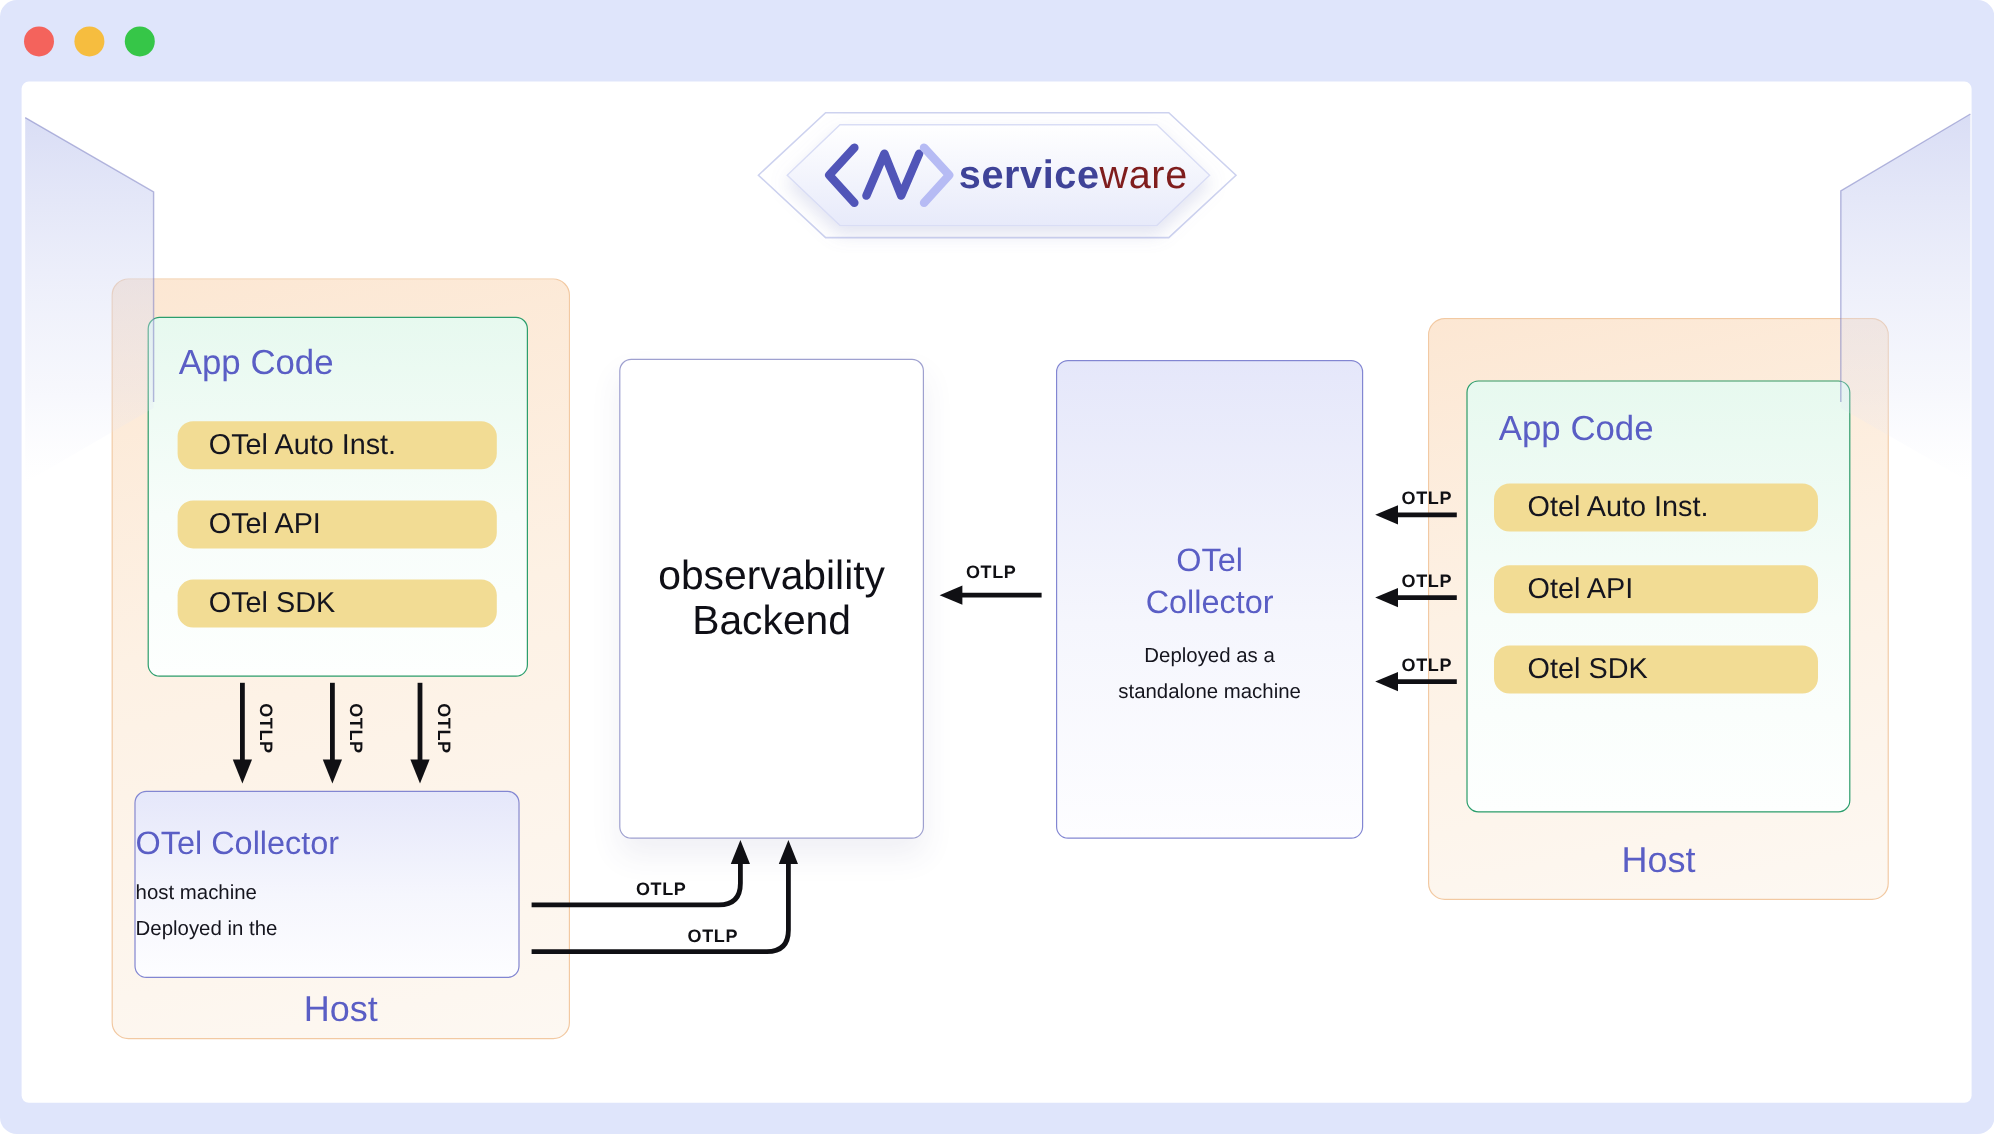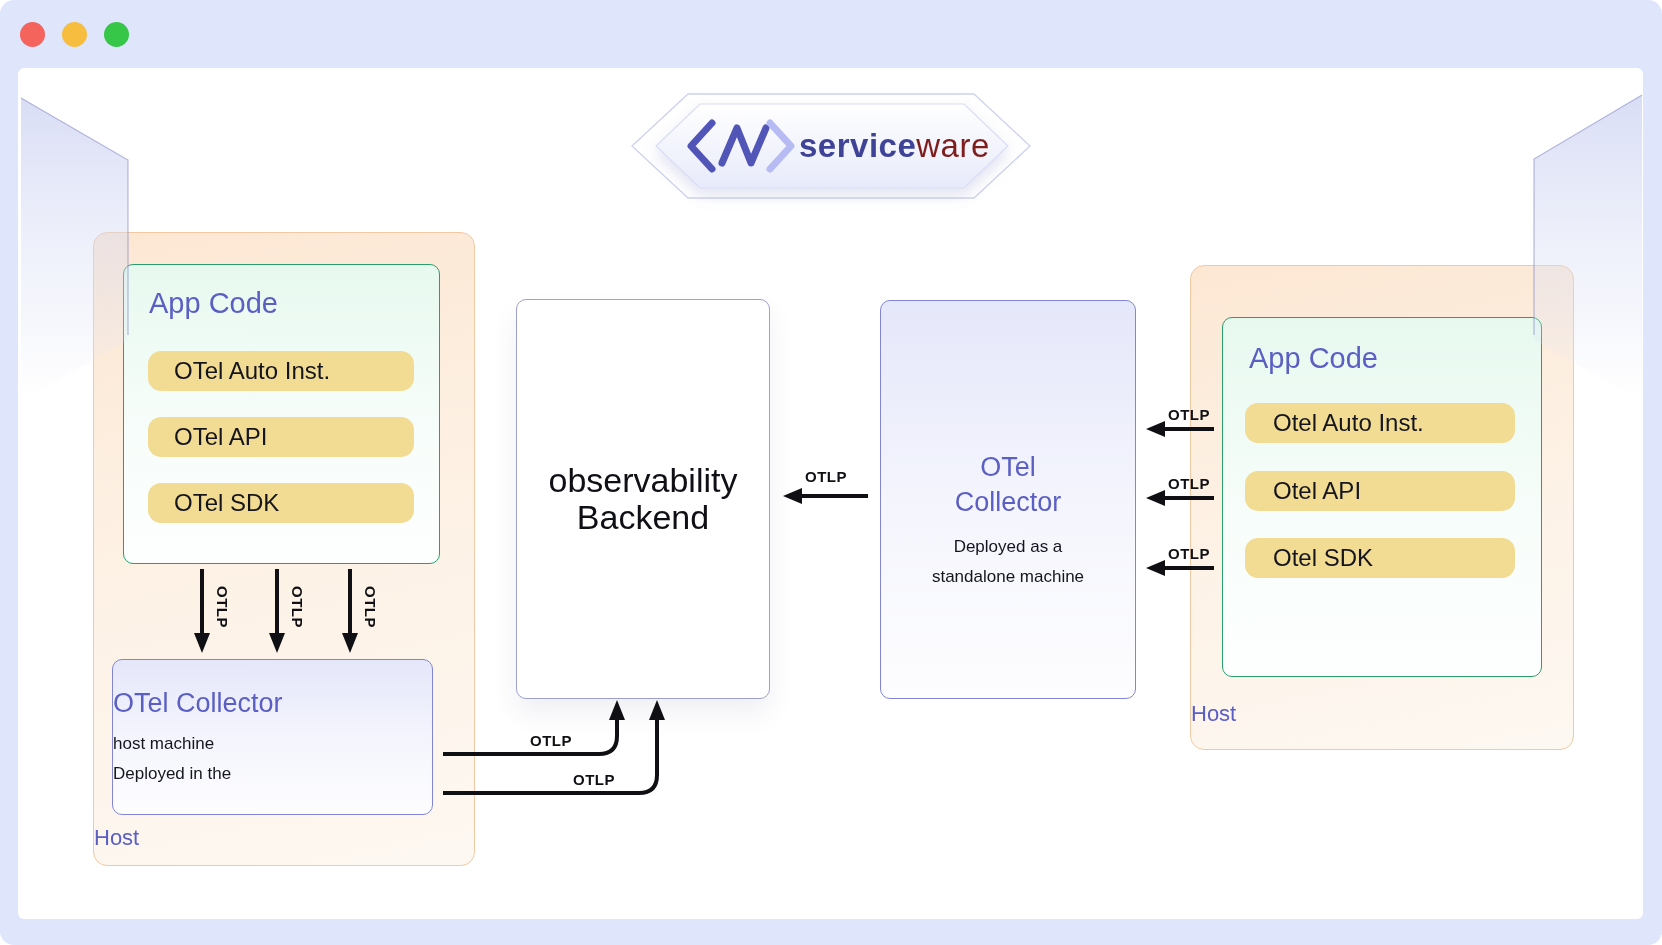--- a/index.html
+++ b/index.html
@@ -22,21 +22,21 @@
   .chip{position:absolute;height:40px;border-radius:13px;background:#f2dc94;
         display:flex;align-items:center;font-size:24px;color:#15151e;}
   .chipL{left:24px;width:266px;padding-left:26px;box-sizing:border-box;}
   .chipR{left:22px;width:270px;padding-left:28px;box-sizing:border-box;}
   .purplebox{position:absolute;border:1px solid #8286d2;border-radius:10px;
         background:linear-gradient(180deg,#e5e7fa 0%,#f5f6fd 55%,#fdfdff 100%);}
   .collL{left:112px;top:659px;width:319px;height:154px;text-align:left;}
   .collS{left:880px;top:300px;width:254px;height:397px;display:flex;flex-direction:column;justify-content:center;align-items:center;text-align:center;}
   .colltitle{font-size:27px;font-weight:500;color:#5a5ec5;line-height:35px;margin-top:42px;}
   .collsub{font-size:17px;color:#15151e;line-height:30px;}
-  .hostlabel{position:absolute;width:100%;font-size:22px;font-weight:500;color:#5a5ec5;}
+  .hostlabel{position:absolute;width:100%;text-align:center;font-size:30px;font-weight:500;color:#5a5ec5;}
   .backend{position:absolute;left:516px;top:299px;width:252px;height:398px;background:#fff;
         border:1px solid #9ea0cf;border-radius:10px;box-shadow:0 14px 26px rgba(70,70,130,0.08);
         display:flex;flex-direction:column;justify-content:center;align-items:center;text-align:center;
         font-size:34px;color:#0f0f16;line-height:37px;}
   .overlay{position:absolute;left:0;top:0;pointer-events:none;}
   .otlp{font-size:15px;font-weight:700;fill:#101014;letter-spacing:0.5px;}
   .brand{position:absolute;left:799px;top:126px;height:40px;display:flex;align-items:center;font-size:33px;letter-spacing:0.5px;}
   .brand .b1{font-weight:700;color:#3f4398;}
   .brand .b2{font-weight:400;color:#7f1d1d;}
 </style>

